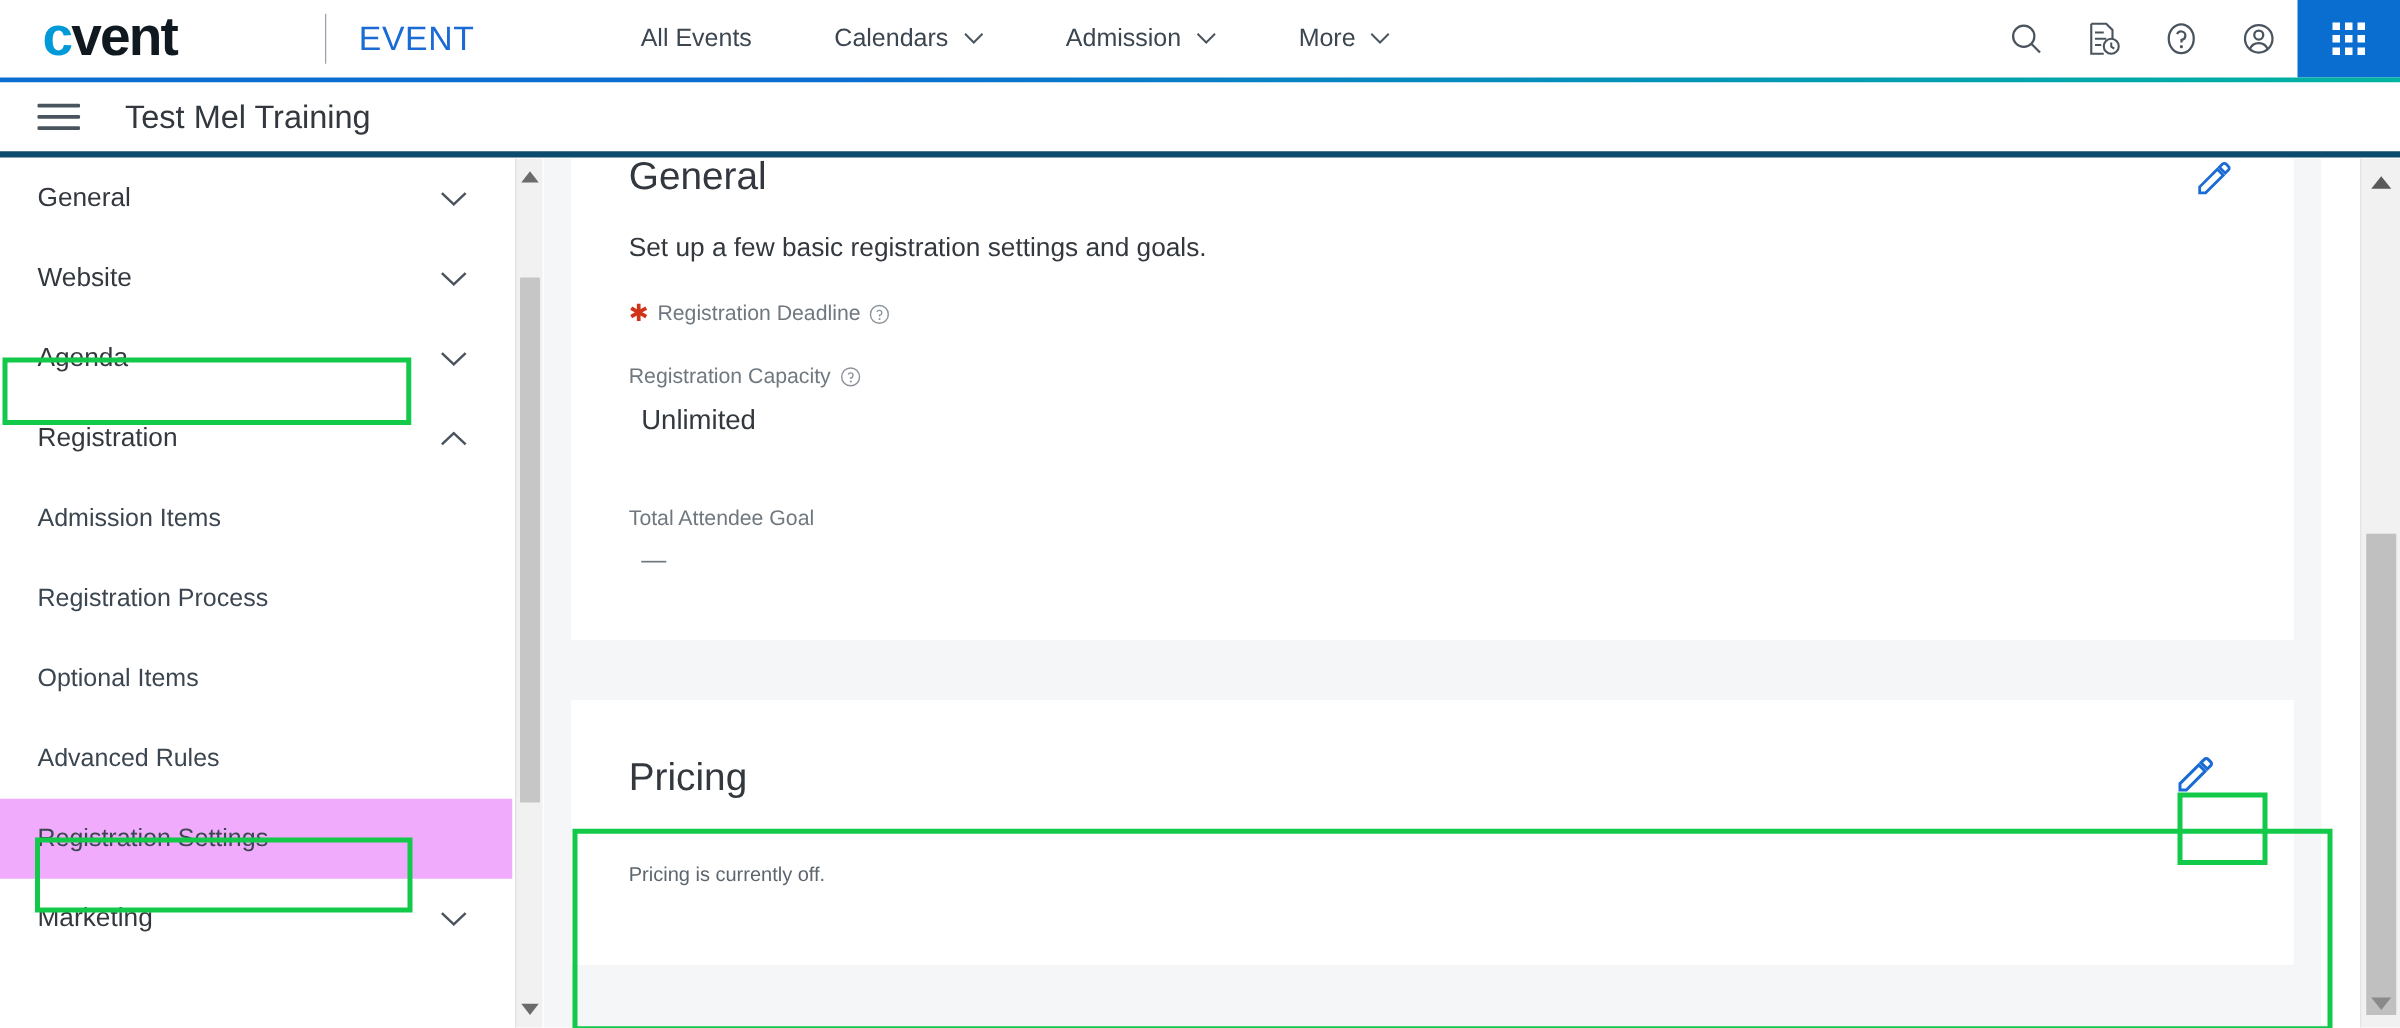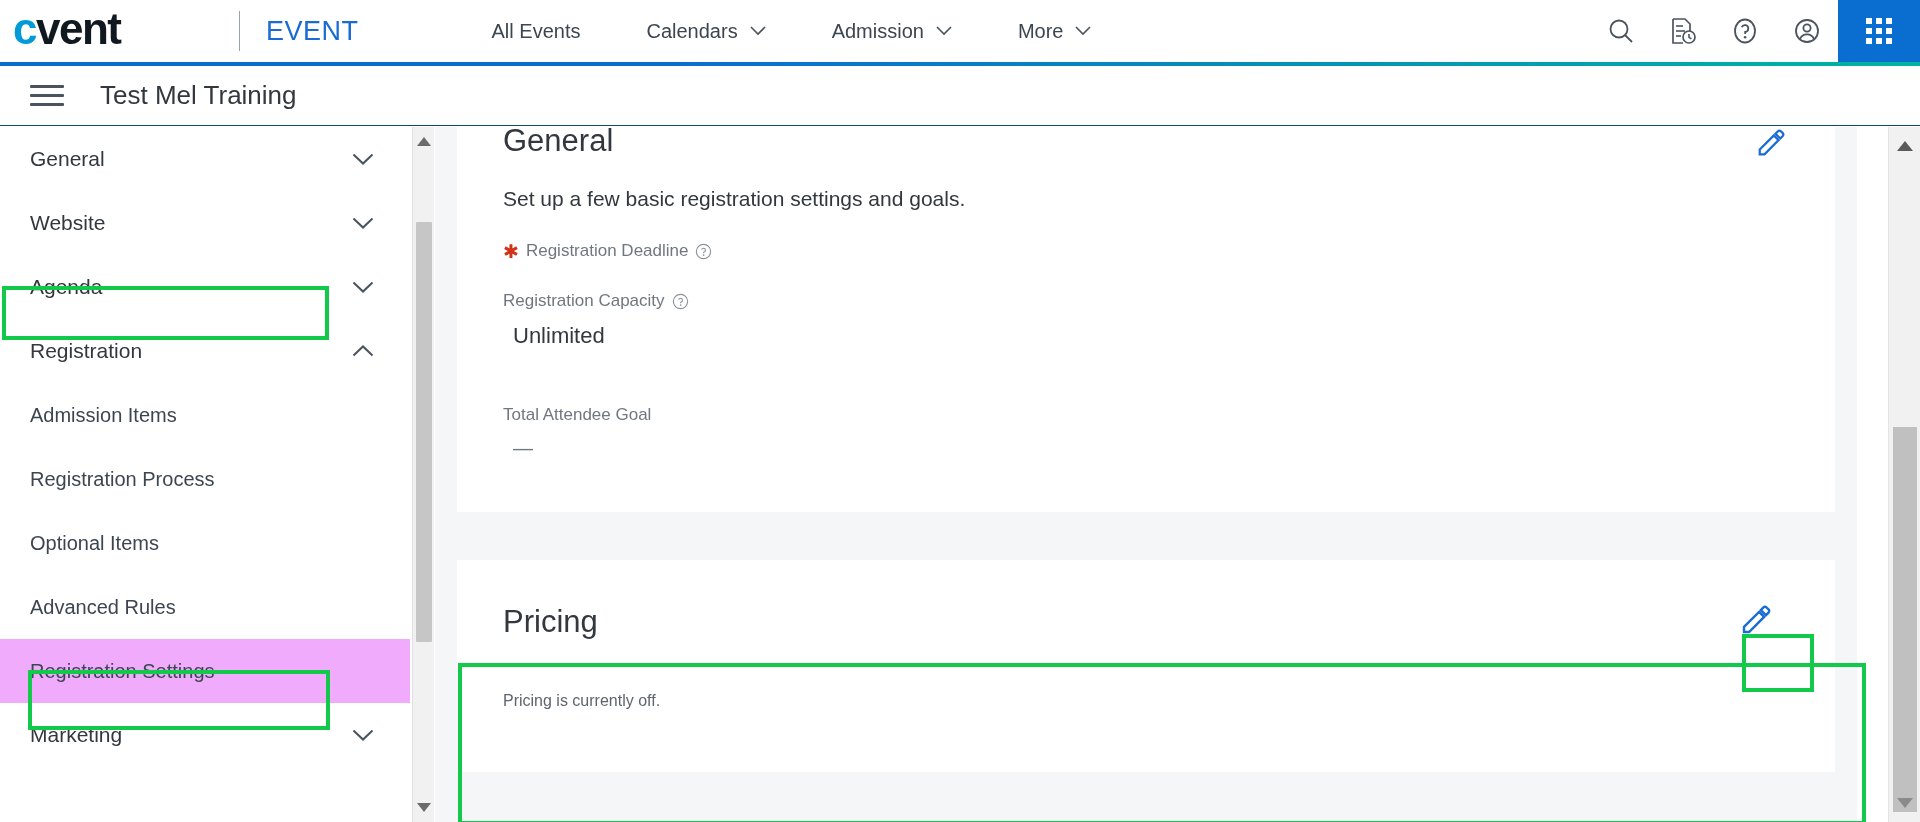--- a/index.html
+++ b/index.html
@@ -8,21 +8,21 @@
     font-family: "Liberation Sans", sans-serif;
     background: #ffffff;
     overflow: hidden;
   }
 
   
   .topbar {
     position: absolute; left: 0; top: 0; width: 1920px; height: 62px;
     background: #ffffff; display: flex; align-items: center;
   }
-  .brand { display: flex; align-items: center; padding-left: 13px; }
+  .brand { display: flex; align-items: center; padding-left: 34px; }
   .cvent-logo { display: block; }
   .brand-divider {
     width: 1px; height: 40px; background: #9aa3ad; margin: 0 26px 0 26px;
   }
   .brand-product {
     color: #1a6bd4; font-size: 27px; letter-spacing: .5px; font-weight: 400;
   }
 
   .mainnav { display: flex; align-items: center; margin-left: 100px; gap: 0; }
   .navitem {
@@ -50,21 +50,21 @@
 
   .blueline {
     position: absolute; left: 0; top: 62px; width: 1920px; height: 4px;
     background: linear-gradient(90deg,#0a6ed1 0%,#0a6ed1 35%,#00b4a0 100%);
   }
 
   
   .eventbar {
     position: absolute; left: 0; top: 66px; width: 1920px; height: 60px;
     display: flex; align-items: center; background: #fff;
-    border-bottom: 1px solid #0c4a6e;
+    border-bottom: 5px solid #0c4a6e;
   }
   .hamburger { margin-left: 30px; width: 34px; cursor: pointer; }
   .hamburger span {
     display: block; height: 3px; background: #4a545e; margin: 6px 0; border-radius: 1px;
   }
   .event-title {
     margin-left: 36px; font-size: 26px; color: #32383e; font-weight: 400;
   }
 
   

